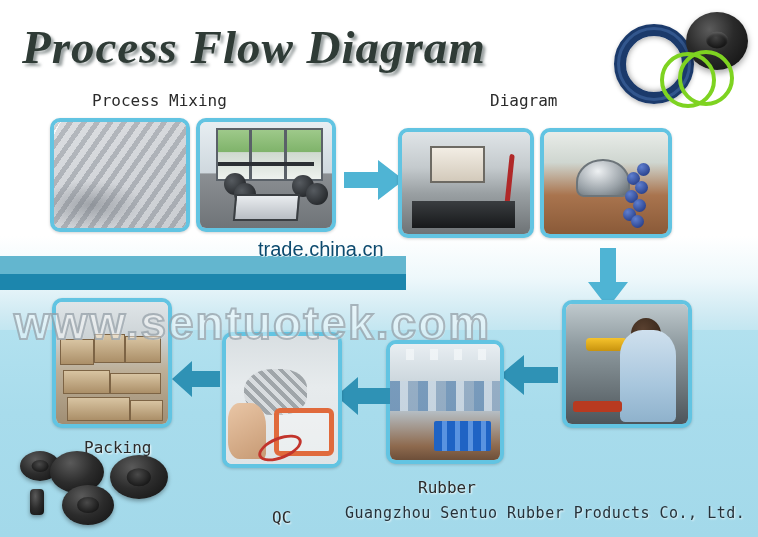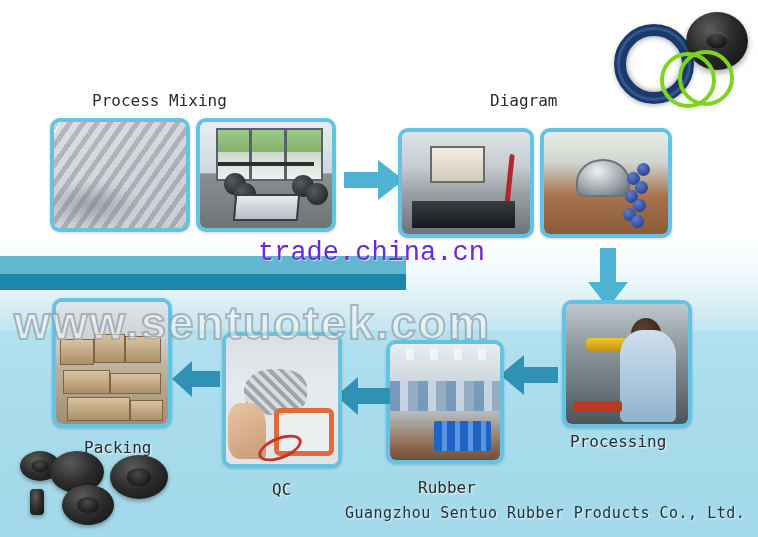--- a/index.html
+++ b/index.html
@@ -248,22 +248,22 @@
     box-shadow:0 2px 4px rgba(0,0,0,.35);
   }
   .plug.ring::after{
     content:"";position:absolute;left:50%;top:50%;width:42%;height:40%;
     transform:translate(-50%,-50%);border-radius:50%;
     background:radial-gradient(ellipse at 45% 35%,#4a4a4a,#070707);
   }
   
   .wm-small{
     position:absolute;left:258px;top:238px;
-    font-family:Liberation Mono, monospace;
-    font-size:27px;color:#6d28d9;letter-spacing:0px;
+    font-family:Liberation Sans, sans-serif;
+    font-size:20px;color:#0c4a6e;letter-spacing:0px;
     text-shadow:1px 1px 0 rgba(255,255,255,.6);
     white-space:nowrap;
     pointer-events:none;
   }
   .wm-big{
     position:absolute;left:14px;top:296px;
     font-family:"Liberation Sans",sans-serif;
     font-weight:700;font-size:46px;letter-spacing:2px;
     color:transparent;
     -webkit-text-stroke:2px rgba(150,160,168,.75);
@@ -283,20 +283,21 @@
 <body>
 
 <div id="stage">
 
   <div class="bg-top"></div>
   <div class="bg-mid"></div>
   <div class="bg-bottom"></div>
   <div class="bar-light"></div>
   <div class="bar-dark"></div>
 
+  <div class="title">Process Flow Diagram</div>
 
   <div class="prod-top">
     <div class="oring-blue"></div>
     <div class="grommet"></div>
     <div class="oring-green og1"></div>
     <div class="oring-green og2"></div>
   </div>
 
   <div class="lbl" style="left:92px;top:91px;">Process Mixing</div>
 
@@ -352,21 +353,20 @@
   </div>
 
   <div class="photo" style="left:562px;top:300px;width:130px;height:128px;">
     <div class="inner p-proc">
       <div class="yellow"></div>
       <div class="head"></div>
       <div class="worker"></div>
       <div class="red"></div>
     </div>
   </div>
-  <div class="lbl" style="left:570px;top:432px;">Processing</div>
 
   <div class="arrow" style="left:500px;top:354px;">
     <svg width="58" height="42" viewBox="0 0 58 42">
       <path d="M58 13 H24 V1 L0 21 L24 41 V29 H58 Z" fill="#2f92b5"></path>
     </svg>
   </div>
 
   <div class="photo" style="left:386px;top:340px;width:118px;height:124px;">
     <div class="inner p-trim">
       <div class="lights"></div>
@@ -383,21 +383,21 @@
   </div>
 
   <div class="photo" style="left:222px;top:332px;width:120px;height:136px;">
     <div class="inner p-qc">
       <div class="pile"></div>
       <div class="tray"></div>
       <div class="arm"></div>
       <div class="scissors"></div>
     </div>
   </div>
-  <div class="lbl" style="left:272px;top:480px;">QC</div>
+  <div class="lbl" style="left:272px;top:508px;">QC</div>
 
   <div class="arrow" style="left:172px;top:360px;">
     <svg width="48" height="38" viewBox="0 0 48 38">
       <path d="M48 11 H20 V1 L0 19 L20 37 V27 H48 Z" fill="#2f92b5"></path>
     </svg>
   </div>
 
   <div class="photo" style="left:52px;top:298px;width:120px;height:130px;">
     <div class="inner p-pack">
       <div class="box" style="left:4%;top:30%;width:28%;height:20%;"></div>

